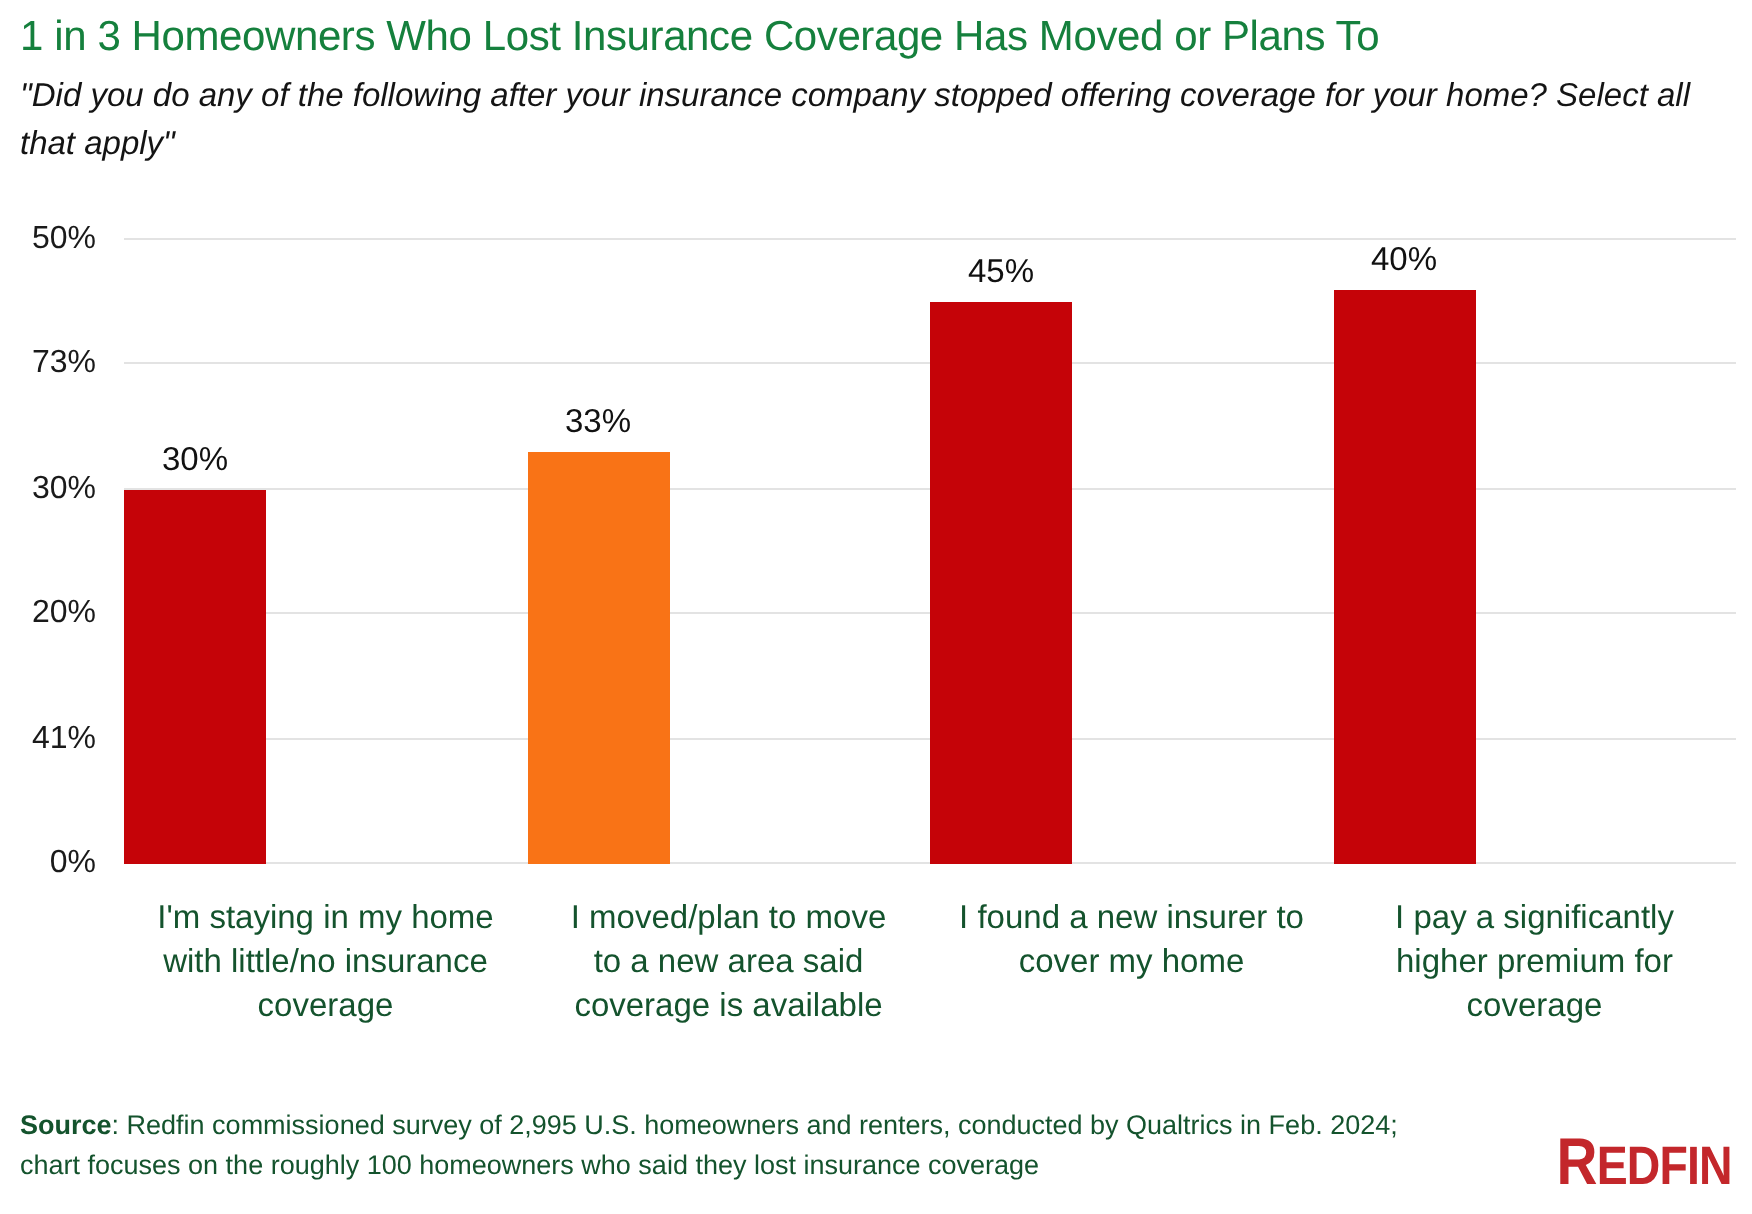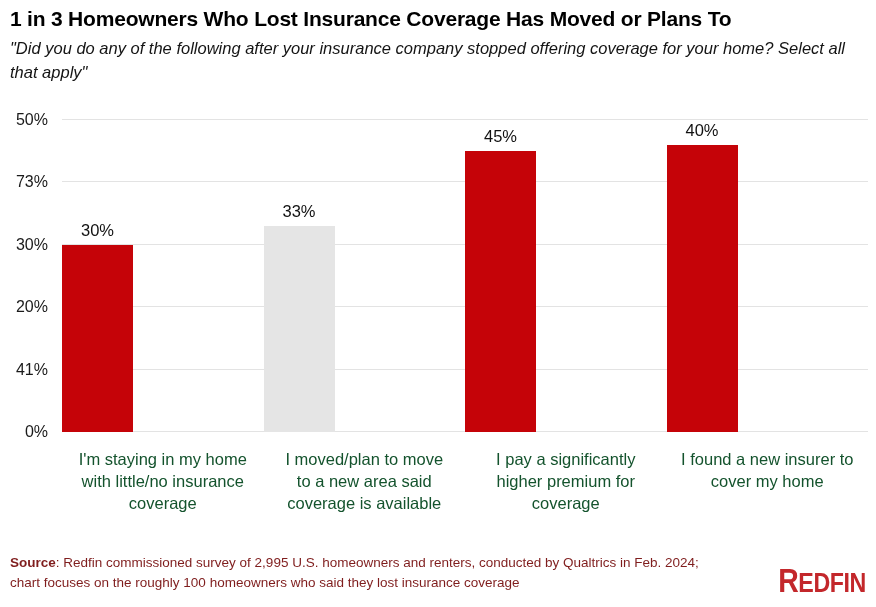--- a/index.html
+++ b/index.html
@@ -1,21 +1,21 @@
 <!DOCTYPE html>
 <html><head>
 <meta charset="utf-8">
 <style>
   * { margin:0; padding:0; box-sizing:border-box; }
   html,body { width:876px; height:607px; background:#ffffff; overflow:hidden;
               font-family:"Liberation Sans", sans-serif; color:#111; }
   .stage { position:relative; width:876px; height:607px; background:#fff; }
 
-  .title { position:absolute; top:7px; left:10px; font-size:21px; font-weight:700;
-           letter-spacing:-0.2px; color:#000000; }
+  .title { position:absolute; top:7px; left:10px; font-size:21px; font-weight:400;
+           letter-spacing:-0.2px; color:#15803d; }
   .subtitle { position:absolute; top:37px; left:10px; max-width:836px;
               font-size:16.5px; font-style:italic; line-height:1.45; color:#141414; }
 
   
   .chart { position:absolute; top:120px; left:0; width:876px; height:312px; }
   .y-axis { position:absolute; left:0; top:0; bottom:0; width:52px; }
   .ytick { position:absolute; right:4px; transform:translateY(50%);
            font-size:16px; color:#1a1a1a; }
   .plot-area { position:absolute; left:62px; right:8px; top:0; bottom:0; overflow:visible; }
   .gridline { position:absolute; left:0; right:0; height:1px; background:#e3e3e3; }
@@ -23,21 +23,21 @@
   .col { flex:1; position:relative; display:flex; justify-content:flex-start; align-items:flex-end; }
   .bar { width:71px; position:relative; }
   .bar-label { position:absolute; bottom:100%; left:50%; transform:translateX(-50%);
                margin-bottom:5px; font-size:16.5px; color:#111; white-space:nowrap; }
 
   .x-axis-labels { position:absolute; top:449px; left:62px; right:8px; display:flex; }
   .xlabel { flex:1; text-align:center; font-size:16.5px; line-height:1.33;
             padding:0 13px; color:#14532d; }
 
   .source { position:absolute; left:10px; top:553px; width:706px;
-            font-size:13.5px; line-height:1.5; color:#7f1d1d; }
+            font-size:13.5px; line-height:1.5; color:#14532d; }
   .source b { font-weight:700; }
 
   .logo { position:absolute; right:10px; top:562px; font-size:27px; font-weight:700;
           letter-spacing:-0.5px; transform:scaleX(0.86); transform-origin:right center; }
   .logo::first-letter { font-size:33px; }
 </style>
 </head>
 <body>
 
 <div class="stage">
@@ -61,43 +61,43 @@
         <div class="gridline" style="bottom: 40%; background: rgb(227, 227, 227);"></div>
         <div class="gridline" style="bottom: 20%; background: rgb(227, 227, 227);"></div>
         <div class="gridline" style="bottom: 0%; background: rgb(227, 227, 227);"></div>
       <div class="bars-row">
           <div class="col">
             <div class="bar" style="height: 60%; background: rgb(197, 3, 8);">
               <div class="bar-label">30%</div>
             </div>
           </div>
           <div class="col">
-            <div class="bar" style="height: 66%; background: #e5e5e5;">
+            <div class="bar" style="height: 66%; background: #f97316;">
               <div class="bar-label">33%</div>
             </div>
           </div>
           <div class="col">
             <div class="bar" style="height: 90%; background: rgb(197, 3, 8);">
               <div class="bar-label">45%</div>
             </div>
           </div>
           <div class="col">
             <div class="bar" style="height: 92%; background: rgb(197, 3, 8);">
               <div class="bar-label">40%</div>
             </div>
           </div>
         </div>
     </div>
   </div>
 
   <div class="x-axis-labels">
       <div class="xlabel">I'm staying in my home with little/no insurance coverage</div>
       <div class="xlabel">I moved/plan to move to a new area said coverage is available</div>
+      <div class="xlabel">I found a new insurer to cover my home</div>
       <div class="xlabel">I pay a significantly higher premium for coverage</div>
-      <div class="xlabel">I found a new insurer to cover my home</div>
     </div>
 
   <div class="source">
     <b>Source</b><span>: Redfin commissioned survey of 2,995 U.S. homeowners and renters, conducted by Qualtrics in Feb. 2024; chart focuses on the roughly 100 homeowners who said they lost insurance coverage</span>
   </div>
 
   <div class="logo" style="color: rgb(195, 39, 43);">REDFIN</div>
 
 </div>
 

